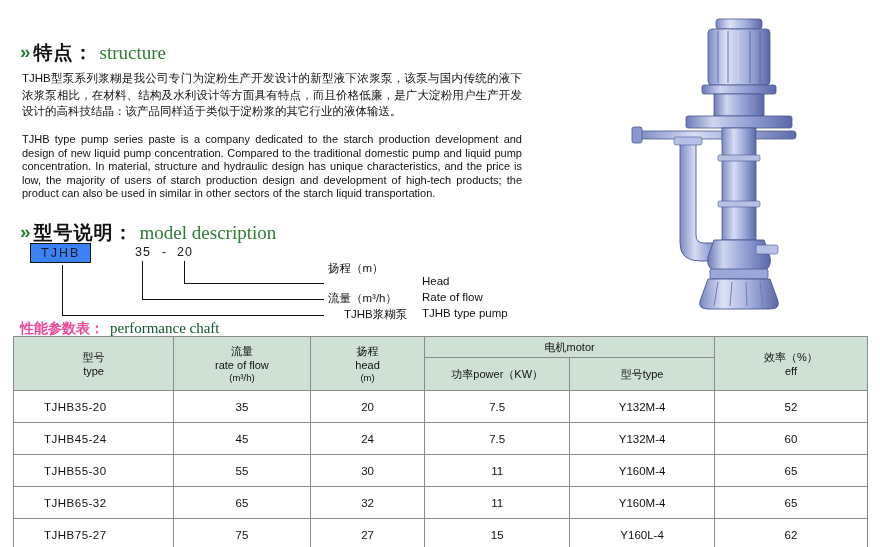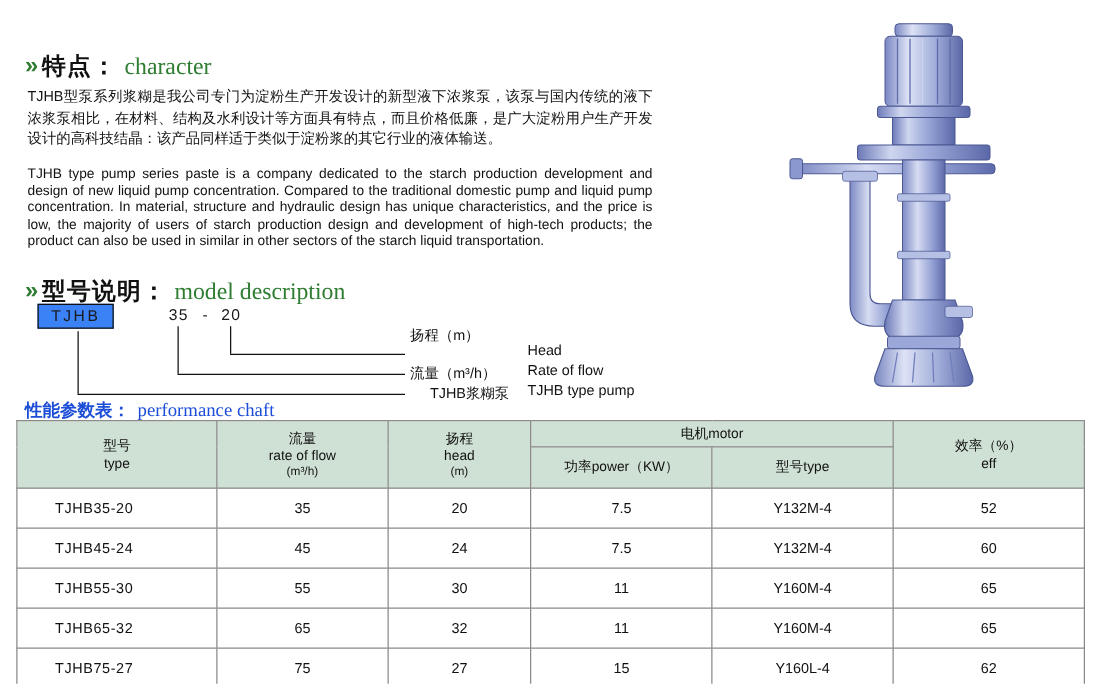--- a/index.html
+++ b/index.html
@@ -100,22 +100,22 @@
   }
   .lbl-en{
     position:absolute;
     font-size:11.5px;
     color:#111;
     white-space:nowrap;
   }
 
   
   #perf-head{left:20px;top:320px;}
-  .perf-cn{color:#1d4ed8;font-weight:bold;font-size:14px;}
-  .perf-en{color:#1d4ed8;font-size:15px;font-family:"Liberation Serif", serif;}
+  .perf-cn{color:#ec4899;font-weight:bold;font-size:14px;}
+  .perf-en{color:#14532d;font-size:15px;font-family:"Liberation Serif", serif;}
 
   table.perf{
     position:absolute;
     left:13px;top:336px;
     width:855px;
     border-collapse:collapse;
     font-size:11px;
     background:#fff;
   }
   table.perf th, table.perf td{
@@ -151,21 +151,21 @@
   }
 </style>
 </head>
 <body>
 
 <div class="page">
 
   <div class="sec-head" id="character-head">
     <span class="chev">»</span>
     <span class="sec-cn">特点：</span>
-    <span class="sec-en">character</span>
+    <span class="sec-en">structure</span>
   </div>
 
   <div class="cn-para">TJHB型泵系列浆糊是我公司专门为淀粉生产开发设计的新型液下浓浆泵，该泵与国内传统的液下浓浆泵相比，在材料、结构及水利设计等方面具有特点，而且价格低廉，是广大淀粉用户生产开发设计的高科技结晶：该产品同样适于类似于淀粉浆的其它行业的液体输送。</div>
   <div class="en-para">TJHB type pump series paste is a company dedicated to the starch production development and design of new liquid pump concentration. Compared to the traditional domestic pump and liquid pump concentration. In material, structure and hydraulic design has unique characteristics, and the price is low, the majority of users of starch production design and development of high-tech products; the product can also be used in similar in other sectors of the starch liquid transportation.</div>
 
   <div class="sec-head" id="model-head">
     <span class="chev">»</span>
     <span class="sec-cn">型号说明：</span>
     <span class="sec-en">model description</span>
   </div>

